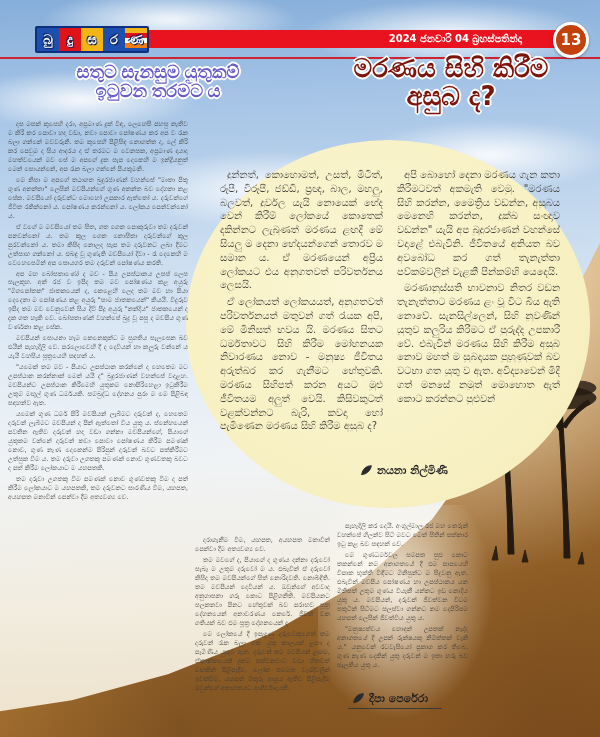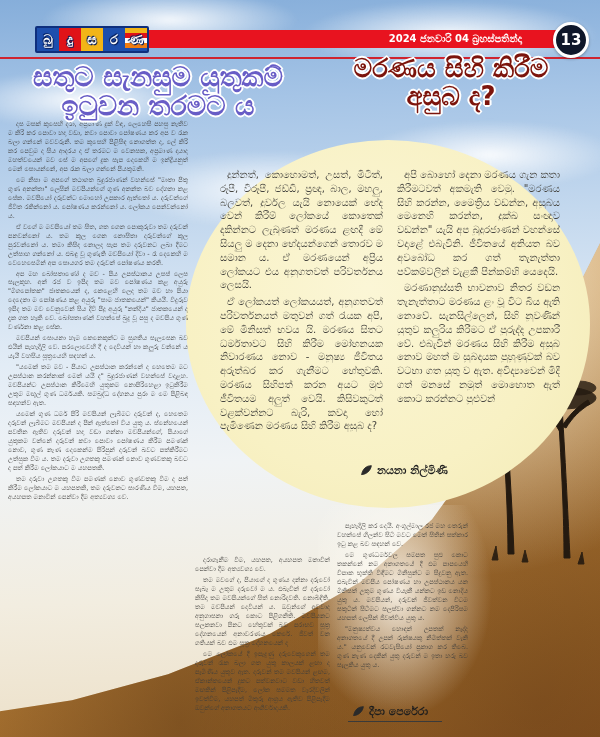--- a/index.html
+++ b/index.html
@@ -36,53 +36,53 @@
     text-shadow:0 0 2px #09205c,1px 1px 0 #09205c,-1px -1px 0 #09205c;}
   .b1,.b4{background:#1d4fae;}
   .b2{background:#e01318;}
   .b3{background:#f2b517;}
   .b5{background:repeating-linear-gradient(180deg,#f2b517 0 5px,#e01318 5px 10px,
       #ffffff 10px 15px,#f07c12 15px 20px,#1d4fae 20px 25px);}
   .datebar{position:absolute;left:140px;top:30px;width:420px;height:18px;background:#e8131f;
     z-index:4;display:flex;align-items:center;justify-content:flex-end;padding-right:38px;
     box-sizing:border-box;color:#fff;font-size:10px;font-weight:bold;}
   .pagenum{position:absolute;left:553px;top:22px;width:30px;height:30px;border-radius:50%;
-    background:#0f172a;border:3px solid #fff;box-shadow:0 1px 3px rgba(0,0,0,.3);z-index:6;
+    background:#c2410c;border:3px solid #fff;box-shadow:0 1px 3px rgba(0,0,0,.3);z-index:6;
     display:flex;align-items:center;justify-content:center;color:#fff;font-weight:bold;font-size:15px;}
   .rule{position:absolute;left:0;top:57px;width:600px;height:2px;background:#cf2430;z-index:4;}
 
   
   .hl{position:absolute;z-index:5;text-align:center;font-weight:bold;line-height:1.06;
     text-shadow:-2px 0 0 #fff,2px 0 0 #fff,0 -2px 0 #fff,0 2px 0 #fff,
       -1px -1px 0 #fff,1px 1px 0 #fff,-1px 1px 0 #fff,1px -1px 0 #fff;}
-  .hl-left{left:8px;top:63px;width:300px;font-size:27px;color:#685dc6;}
+  .hl-left{left:8px;top:63px;width:300px;font-size:18px;color:#685dc6;font-family:Liberation Serif, serif;}
   .hl-right{left:305px;top:55px;width:292px;font-size:26px;color:#7c140c;}
 
   
   .col{position:absolute;z-index:4;font-size:6.5px;line-height:1.38;color:#3f3e3c;
     text-align:justify;overflow:hidden;}
   .col p{margin:0 0 2px 0;text-indent:8px;}
   .col-left{left:8px;top:120px;width:180px;height:590px;}
-  .col-b1{left:195px;top:536px;width:135px;height:178px;margin-top:20px;}
+  .col-b1{left:195px;top:536px;width:135px;height:178px;}
   .col-b2{left:337px;top:522px;width:131px;height:166px;}
 
   
   .oval{position:absolute;left:186px;top:140px;width:404px;height:368px;border-radius:50%;
     background:radial-gradient(ellipse at 45% 40%,#fbf6d6 0%,#f8f1c4 60%,#f3eab4 100%);
     z-index:3;}
   .oval-text{position:absolute;left:34px;top:28px;right:30px;bottom:26px;
     font-size:10px;line-height:1.38;color:#45443f;text-align:justify;
     column-count:2;column-gap:14px;overflow:hidden;}
   .oval-text p{margin:0 0 3px 0;text-indent:7px;}
 
   
   .sig{position:absolute;z-index:6;display:flex;align-items:center;gap:4px;
     font-weight:bold;font-size:11px;color:#1d1d1d;}
   .sig-1{left:360px;top:464px;}
-  .sig-2{left:348px;top:692px;border-bottom:1.5px solid #3a3a3a;padding:0 14px 3px 4px;margin-top:13px;}
+  .sig-2{left:348px;top:692px;border-bottom:1.5px solid #3a3a3a;padding:0 14px 3px 4px;}
   .leaf{width:13px;height:13px;flex:0 0 auto;}
 </style>
 </head>
 <body>
 
 <div class="layer sky">
   <div class="cloud" style="left:40px;top:-10px;width:260px;height:60px;"></div>
   <div class="cloud" style="left:300px;top:0px;width:300px;height:70px;"></div>
   <div class="cloud" style="left:-40px;top:70px;width:240px;height:60px;"></div>
   <div class="cloud" style="left:360px;top:120px;width:260px;height:70px;"></div>

